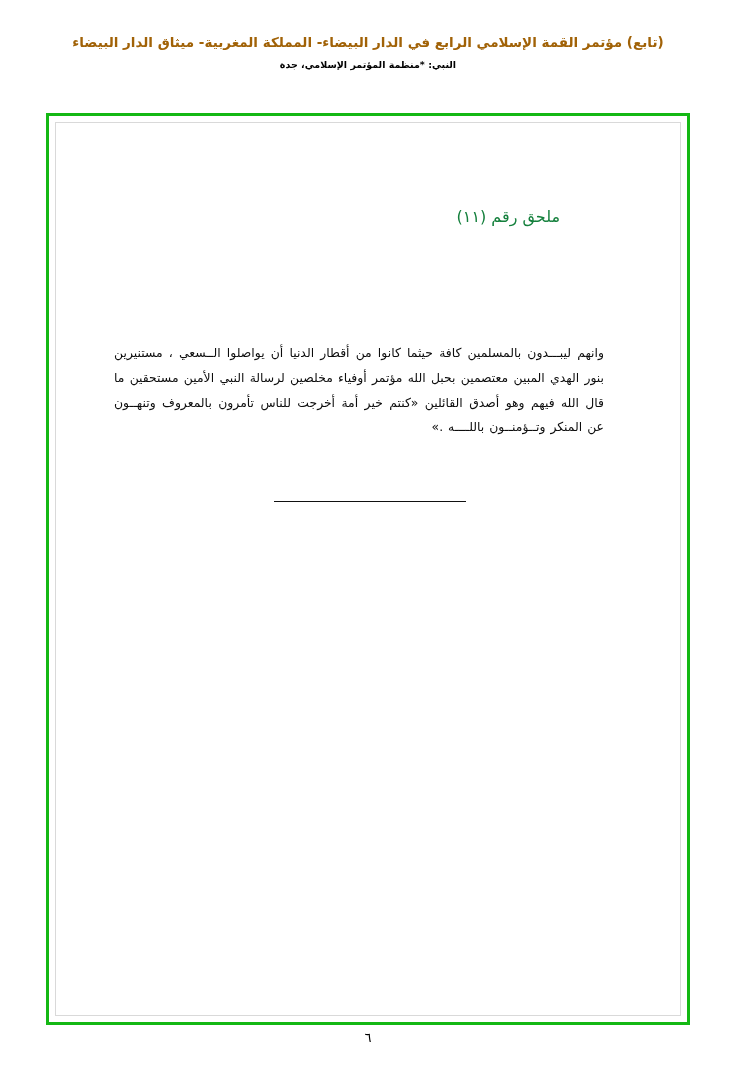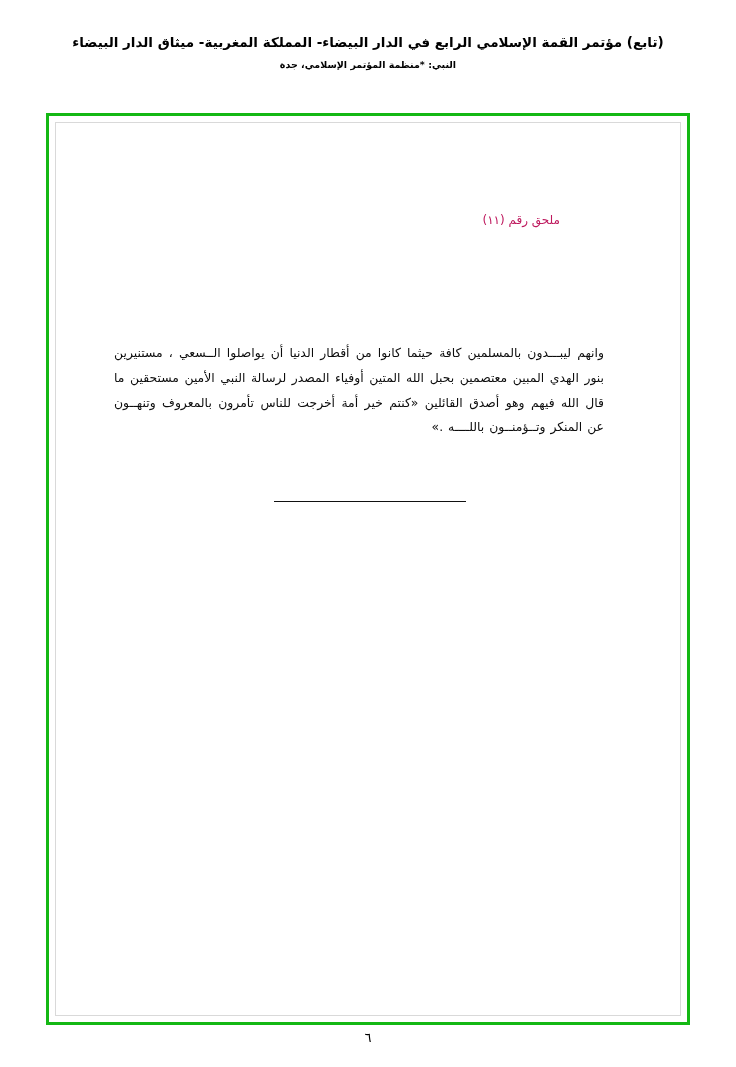--- a/index.html
+++ b/index.html
@@ -29,21 +29,21 @@
     left: 0;
     right: 0;
     text-align: center;
   }
   .header-title {
     font-family: "DejaVu Sans", sans-serif;
     font-size: 13.5px;
     font-weight: bold;
     letter-spacing: 0px;
     line-height: 1.3;
-    color: #000000;
+    color: #a16207;
     direction: rtl;
   }
   .header-source {
     margin-top: 7px;
     font-family: "DejaVu Sans", sans-serif;
     font-size: 9.5px;
     font-weight: bold;
     color: #000;
     direction: rtl;
   }
@@ -63,27 +63,27 @@
     position: absolute;
     inset: 6px;
     border: 1px solid #d9d9d9;
     background: #ffffff;
     box-sizing: border-box;
   }
 
   
   .appendix-label {
     position: absolute;
-    top: 90px;
+    top: 84px;
     right: 120px;
     font-family: "DejaVu Sans", sans-serif;
-    font-size: 12px;
+    font-size: 16px;
     direction: rtl;
     letter-spacing: 1.5px;
-    color: #be185d;
+    color: #15803d;
   }
 
   .body-text {
     position: absolute;
     top: 218px;
     right: 76px;
     width: 490px;
     direction: rtl;
     text-align: justify;
     font-family: "DejaVu Sans", sans-serif;
@@ -127,21 +127,21 @@
     <div class="header-title">(تابع) مؤتمر القمة الإسلامي الرابع في الدار البيضاء- المملكة المغربية- ميثاق الدار البيضاء</div>
     <div class="header-source">النبي: *منظمة المؤتمر الإسلامي، جدة</div>
   </div>
 
   <div class="frame">
     <div class="frame-inner">
 
       <div class="appendix-label">ملحق رقم (١١)</div>
 
       <div class="body-text">
-        <p>وانهم ليبـــدون بالمسلمين كافة حيثما كانوا من أقطار الدنيا أن يواصلوا الــسعي ، مستنيرين بنور الهدي المبين معتصمين بحبل الله المتين أوفياء المصدر لرسالة النبي الأمين مستحقين ما قال الله فيهم وهو أصدق القائلين «كنتم خير أمة أخرجت للناس تأمرون بالمعروف وتنهــون عن المنكر وتــؤمنــون باللــــه .»</p>
+        <p>وانهم ليبـــدون بالمسلمين كافة حيثما كانوا من أقطار الدنيا أن يواصلوا الــسعي ، مستنيرين بنور الهدي المبين معتصمين بحبل الله مؤتمر أوفياء مخلصين لرسالة النبي الأمين مستحقين ما قال الله فيهم وهو أصدق القائلين «كنتم خير أمة أخرجت للناس تأمرون بالمعروف وتنهــون عن المنكر وتــؤمنــون باللــــه .»</p>
       </div>
 
       <div class="rule"></div>
 
     </div>
   </div>
 
   <div class="page-number">٦</div>
 
 </div>

